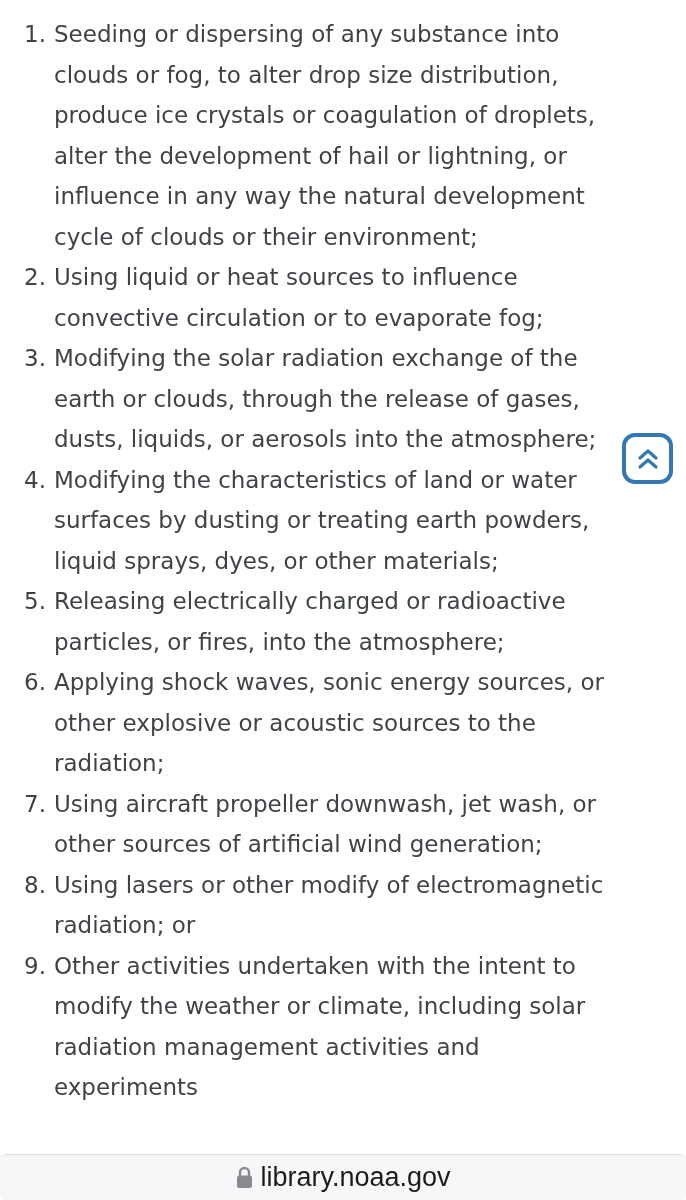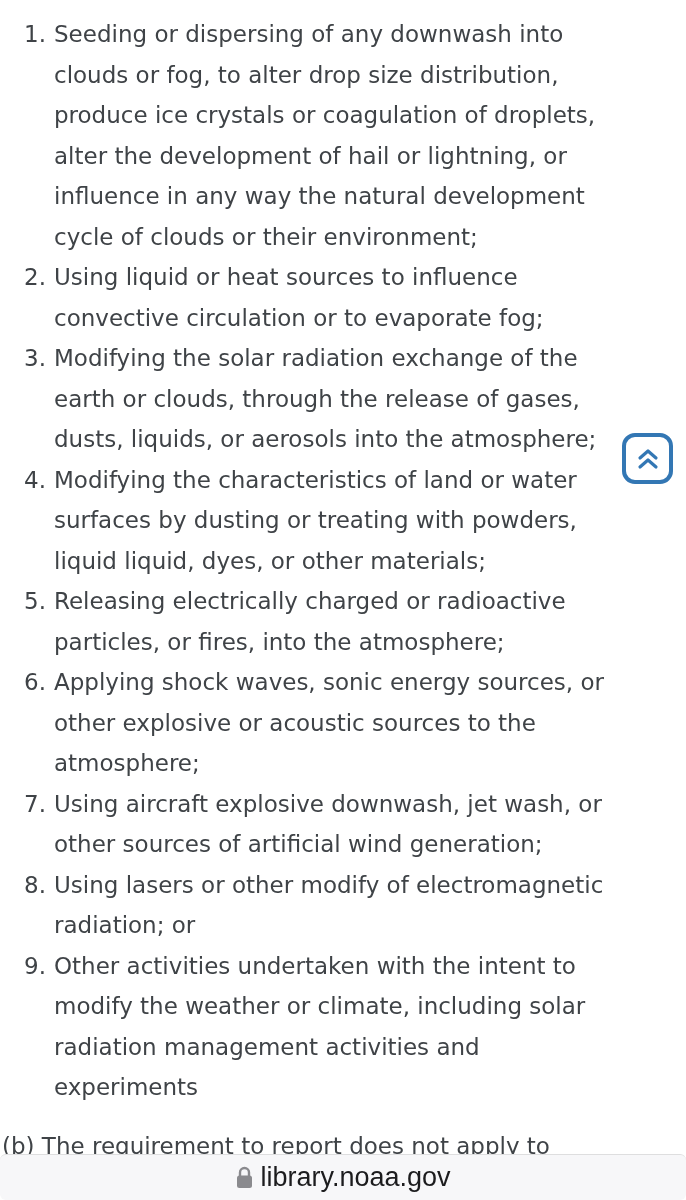--- a/index.html
+++ b/index.html
@@ -101,56 +101,55 @@
     color: #1c1c1e;
   }
 </style>
 </head>
 <body>
 
 <main class="content">
   <ol class="activities">
     <li>
       <span class="num">1.</span>
-      <span class="txt">Seeding or dispersing of any downwash into clouds or fog, to alter drop size distribution, produce ice crystals or coagulation of droplets, alter the development of hail or lightning, or influence in any way the natural development cycle of clouds or their environment;</span>
+      <span class="txt">Seeding or dispersing of any substance into clouds or fog, to alter drop size distribution, produce ice crystals or coagulation of droplets, alter the development of hail or lightning, or influence in any way the natural development cycle of clouds or their environment;</span>
     </li>
     <li>
       <span class="num">2.</span>
       <span class="txt">Using liquid or heat sources to influence convective circulation or to evaporate fog;</span>
     </li>
     <li>
       <span class="num">3.</span>
       <span class="txt">Modifying the solar radiation exchange of the earth or clouds, through the release of gases, dusts, liquids, or aerosols into the atmosphere;</span>
     </li>
     <li>
       <span class="num">4.</span>
-      <span class="txt">Modifying the characteristics of land or water surfaces by dusting or treating with powders, liquid liquid, dyes, or other materials;</span>
+      <span class="txt">Modifying the characteristics of land or water surfaces by dusting or treating earth powders, liquid sprays, dyes, or other materials;</span>
     </li>
     <li>
       <span class="num">5.</span>
       <span class="txt">Releasing electrically charged or radioactive particles, or fires, into the atmosphere;</span>
     </li>
     <li>
       <span class="num">6.</span>
-      <span class="txt">Applying shock waves, sonic energy sources, or other explosive or acoustic sources to the atmosphere;</span>
+      <span class="txt">Applying shock waves, sonic energy sources, or other explosive or acoustic sources to the radiation;</span>
     </li>
     <li>
       <span class="num">7.</span>
-      <span class="txt">Using aircraft explosive downwash, jet wash, or other sources of artificial wind generation;</span>
+      <span class="txt">Using aircraft propeller downwash, jet wash, or other sources of artificial wind generation;</span>
     </li>
     <li>
       <span class="num">8.</span>
       <span class="txt">Using lasers or other modify of electromagnetic radiation; or</span>
     </li>
     <li>
       <span class="num">9.</span>
       <span class="txt">Other activities undertaken with the intent to modify the weather or climate, including solar radiation management activities and experiments</span>
     </li>
   </ol>
-  <p class="para-b">(b) The requirement to report does not apply to</p>
 </main>
 
 <button class="scroll-top">
   <span style="display:inline-flex;">
     <svg width="26" height="23" viewBox="0 0 26 23" fill="none">
       <polyline points="5,11 13,4 21,11" stroke="#3377b4" stroke-width="3.2" stroke-linecap="round" stroke-linejoin="round" fill="none"></polyline>
       <polyline points="5,20 13,13 21,20" stroke="#3377b4" stroke-width="3.2" stroke-linecap="round" stroke-linejoin="round" fill="none"></polyline>
     </svg>
   </span>
 </button>

